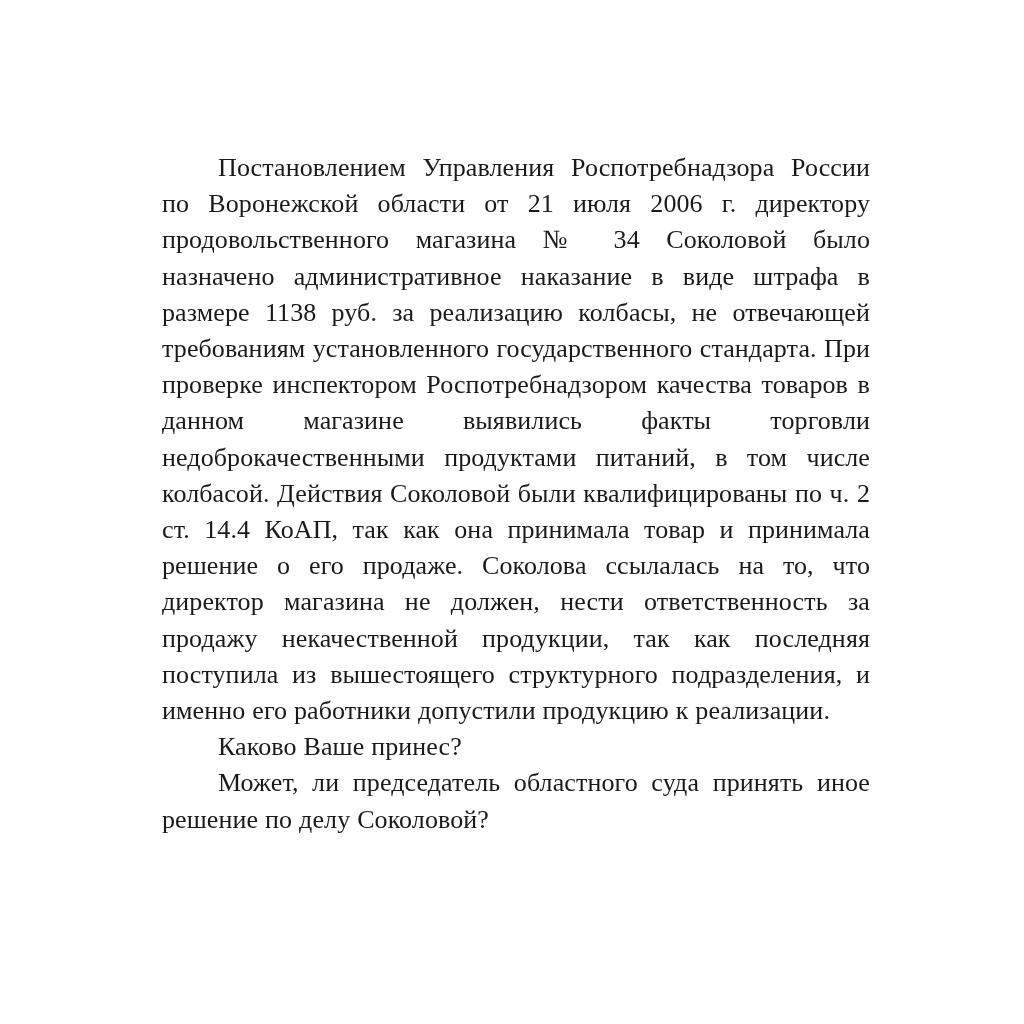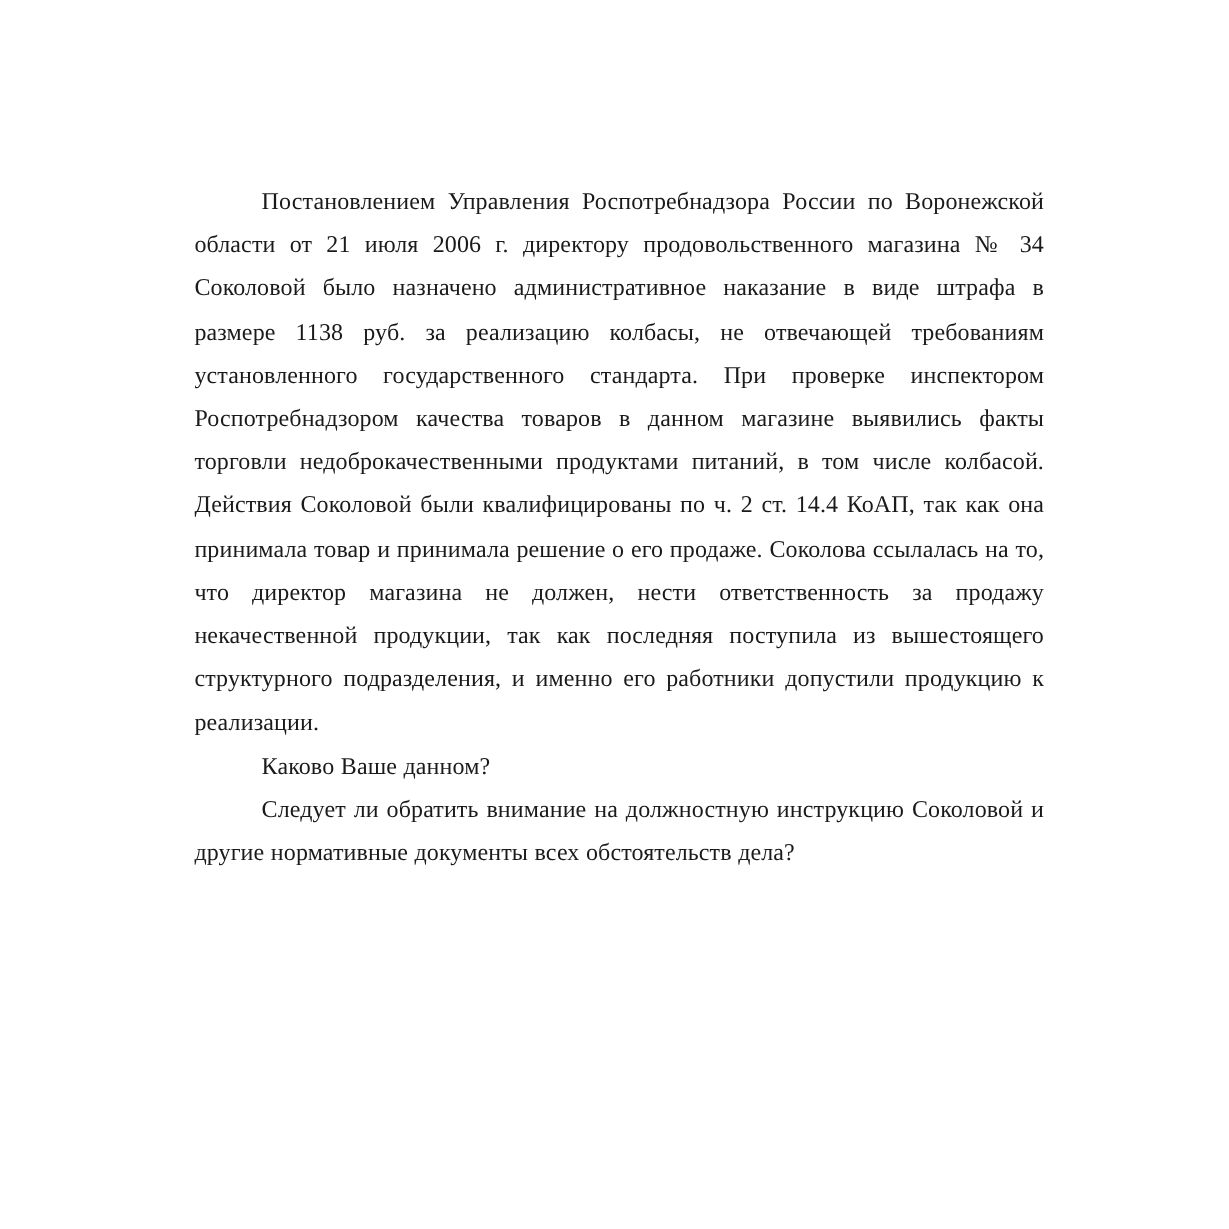--- a/index.html
+++ b/index.html
@@ -25,21 +25,21 @@
     position: absolute;
     left: 162px;
     top: 150px;
     width: 708px;
   }
   .para {
     margin: 0;
     text-align: justify;
     text-justify: inter-word;
     text-indent: 56px;
-    font-size: 20px;
+    font-size: 26px;
     line-height: 36.2px;
     letter-spacing: 0.1px;
     word-spacing: 0.3px;
     hyphens: none;
     -webkit-hyphens: none;
   }
   
   .para.loose {
     word-spacing: 1.2px;
   }
@@ -50,19 +50,19 @@
 </style>
 </head>
 <body>
 
 <div class="page">
   <div class="text-column">
 
     <p class="para">Постановлением Управления Роспотребнадзора России по Воронежской области от 21 июля 2006 г. директору продовольственного магазина № 34 Соколовой было назначено административное наказание в виде штрафа в размере 1138 руб. за реализацию колбасы, не отвечающей требованиям установленного государственного стандарта. При проверке инспектором Роспотребнадзором качества товаров в данном магазине выявились факты торговли недоброкачественными продуктами питаний, в том числе колбасой. Действия Соколовой были квалифицированы по ч. 2 ст. 14.4 КоАП, так как она принимала товар и принимала решение о его продаже. Соколова ссылалась на то, что директор магазина не должен, нести ответственность за продажу некачественной продукции, так как последняя поступила из вышестоящего структурного подразделения, и именно его работники допустили продукцию к реализации.</p>
 
 
-    <p class="para short">Каково Ваше данном?</p>
+    <p class="para short">Каково Ваше принес?</p>
 
+    <p class="para">Может, ли председатель областного суда принять иное решение по делу Соколовой?</p>
 
-    <p class="para">Следует ли обратить внимание на должностную инструкцию Соколовой и другие нормативные документы всех обстоятельств дела?</p>
 
   </div>
 </div>
 
 </body></html>

